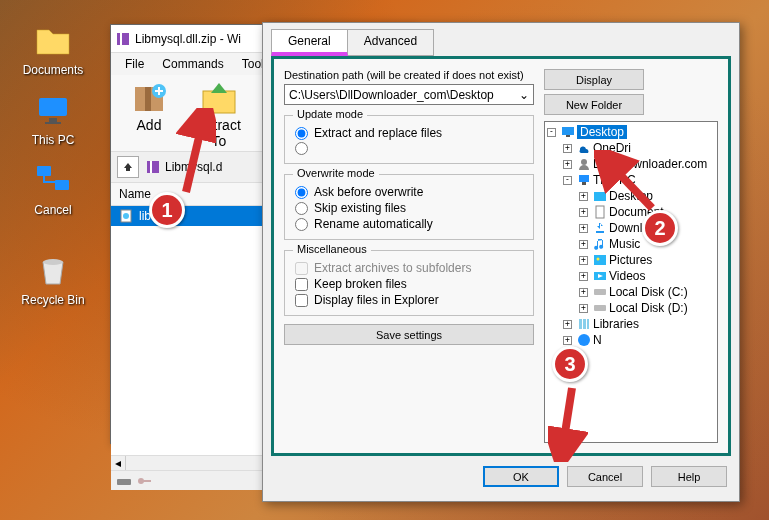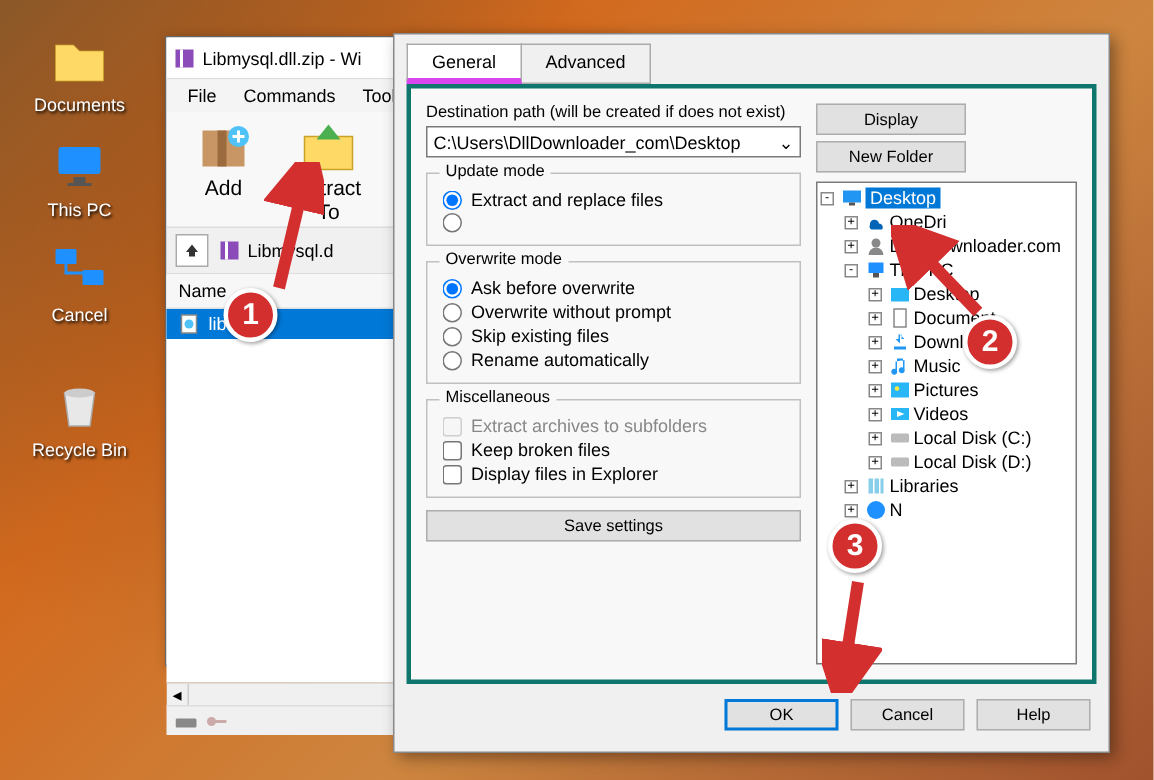--- a/index.html
+++ b/index.html
@@ -200,24 +200,20 @@
       </div>
 
       <div class="group">
         <span class="glabel">Overwrite mode</span>
         <label class="radio">
             <input type="radio" checked="" style="">
             <span>Ask before overwrite</span>
           </label>
         <label class="radio">
             <input type="radio" style="">
-            <span>Overwrite without prompt</span>
-          </label>
-        <label class="radio">
-            <input type="radio" style="">
             <span>Skip existing files</span>
           </label>
         <label class="radio">
             <input type="radio" style="">
             <span>Rename automatically</span>
           </label>
       </div>
 
       <div class="group">
         <span class="glabel">Miscellaneous</span>

